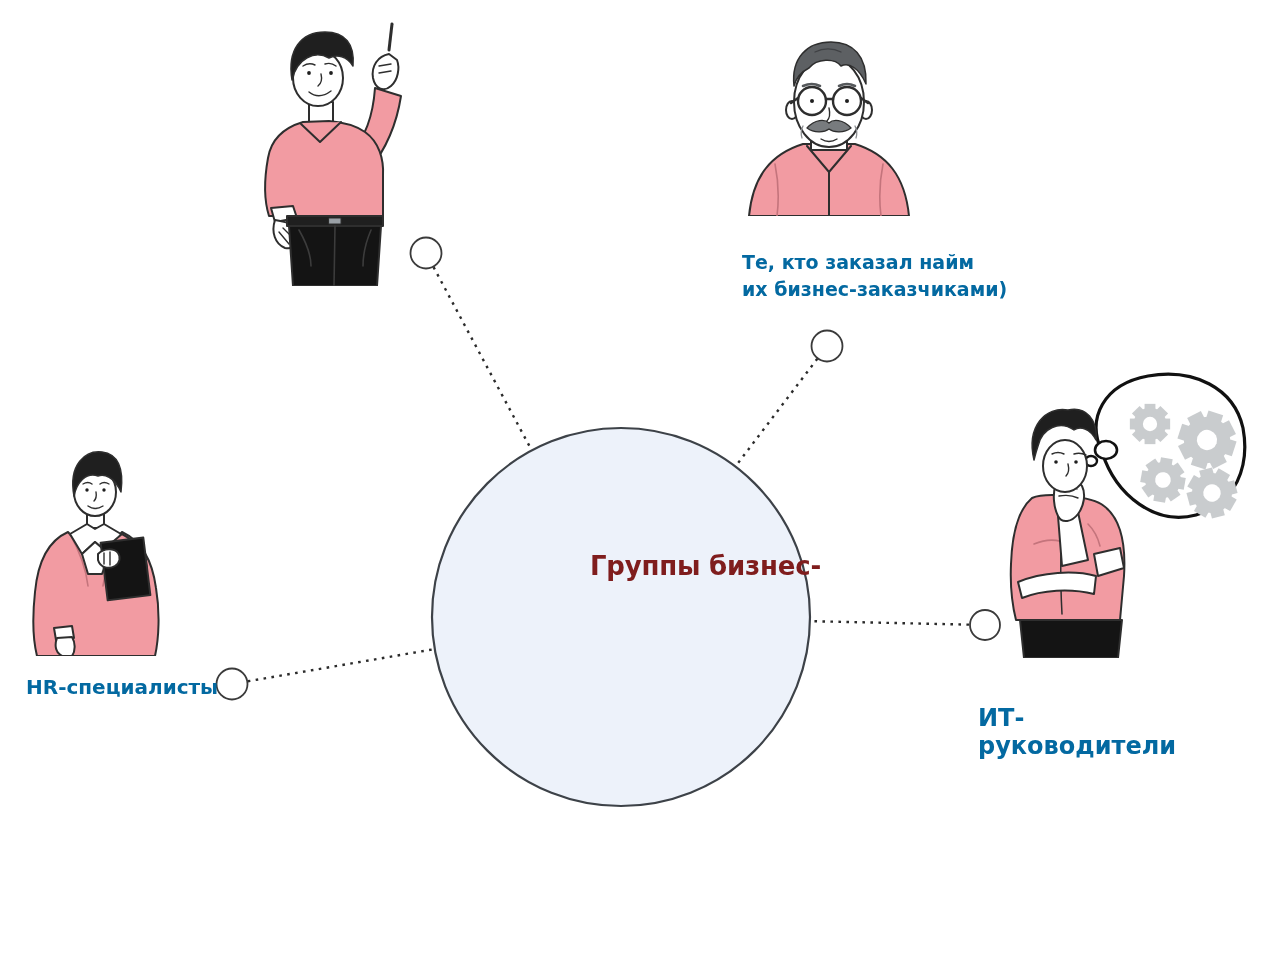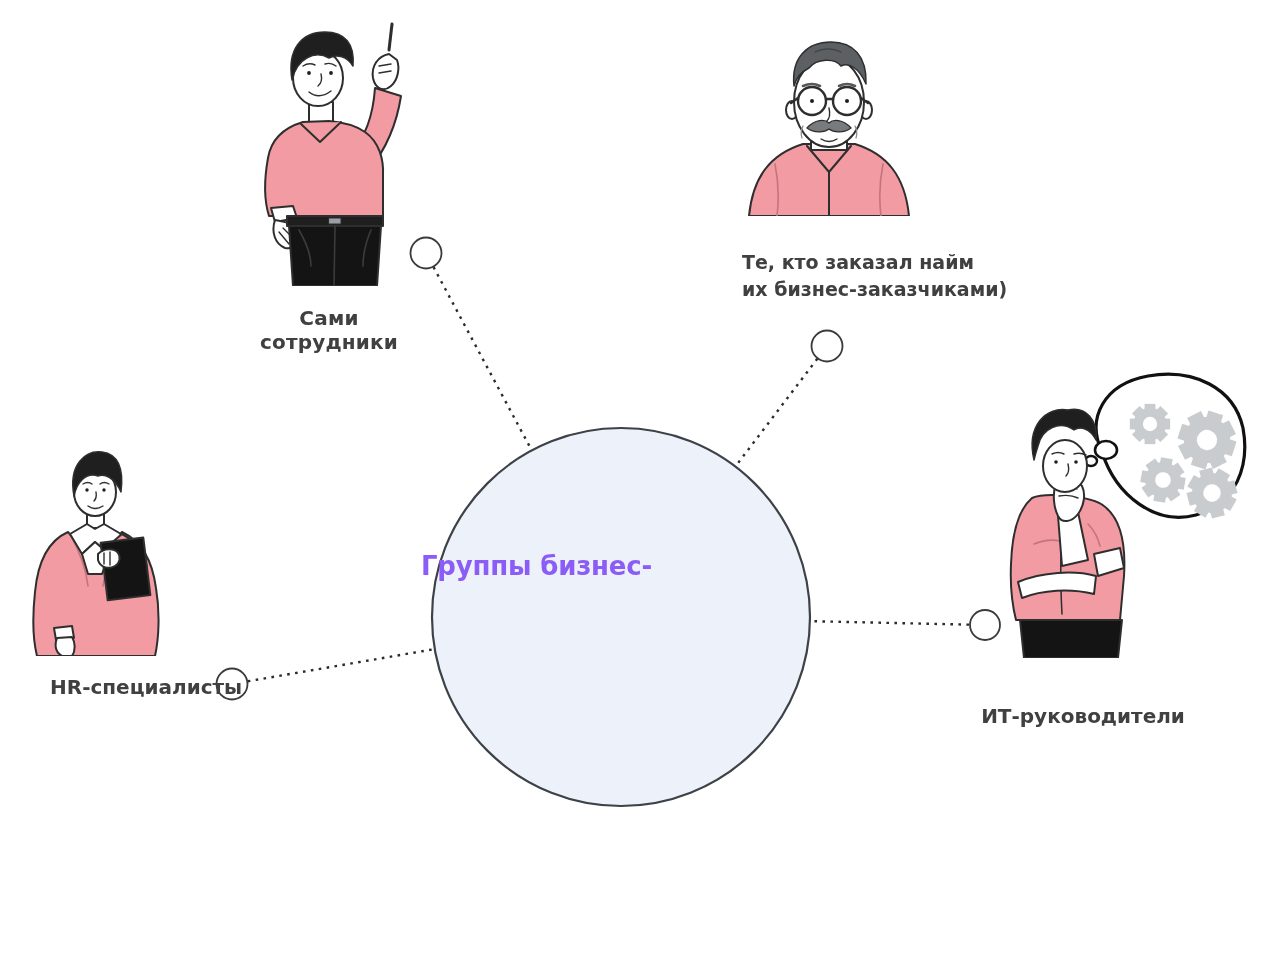--- a/index.html
+++ b/index.html
@@ -5,28 +5,28 @@
   html,body{margin:0;padding:0;background:#fff;}
   #canvas{
     position:relative;width:1280px;height:960px;overflow:hidden;background:#fff;
     font-family:"DejaVu Sans","Liberation Sans",sans-serif;color:#1d1d1f;
   }
   .abs{position:absolute;}
   svg{display:block;}
   
   #connector-layer{left:0;top:0;z-index:1;}
   .char{z-index:2;}
-  .lbl{z-index:3;font-weight:bold;color:#404040;}
+  .lbl{z-index:3;font-weight:bold;color:#0369a1;}
   #label-employees{left:236px;top:306px;width:186px;font-size:20px;text-align:center;letter-spacing:.2px;}
   #label-customers{left:742px;top:249px;width:335px;font-size:19px;line-height:27px;text-align:left;}
-  #label-hr{left:26px;top:675px;width:200px;font-size:20px;text-align:left;margin-left:24px;}
-  #label-it{left:978px;top:704px;width:210px;font-size:20px;text-align:center;}
+  #label-hr{left:26px;top:675px;width:200px;font-size:20px;text-align:left;}
+  #label-it{left:978px;top:704px;width:210px;font-size:24px;text-align:left;}
   #center-text{
-    left:421px;top:547px;width:400px;z-index:3;text-align:left;
-    font-size:26px;line-height:39px;font-weight:bold;color:#8b5cf6;letter-spacing:-.2px;
+    left:421px;top:547px;width:400px;z-index:3;text-align:right;
+    font-size:26px;line-height:39px;font-weight:bold;color:#7f1d1d;letter-spacing:-.2px;
   }
   .stroke{stroke:#2e2e2e;stroke-width:2;stroke-linecap:round;stroke-linejoin:round;}
   .thin{stroke:#2e2e2e;stroke-width:1.4;fill:none;stroke-linecap:round;}
   .crease{stroke:#c4747c;stroke-width:1.6;fill:none;stroke-linecap:round;}
 </style>
 </head>
 <body>
 
 <div id="canvas">
 
@@ -201,21 +201,20 @@
         <path class="thin" stroke-width="2" d="M54,88 Q60,85 66,88 M76,88 Q82,86 88,89"></path>
         <circle cx="58" cy="96" r="1.8" fill="#1f1f1f" stroke="none"></circle>
         <circle cx="78" cy="96" r="1.8" fill="#1f1f1f" stroke="none"></circle>
         <path class="thin" d="M70,98 Q72,106 68,110"></path>
 
         <path fill="#141414" d="M22,254 L124,254 L120,292 L26,292 Z"></path>
       </g>
     </svg>
   </div>
 
-  <div id="label-employees" class="abs lbl">Сами сотрудники</div>
 
   <div id="label-customers" class="abs lbl">
     <div>Те, кто заказал найм</div>
     <div>их бизнес-заказчиками)</div>
   </div>
 
   <div id="label-hr" class="abs lbl">HR-специалисты</div>
 
   <div id="label-it" class="abs lbl">ИТ-руководители</div>
 

